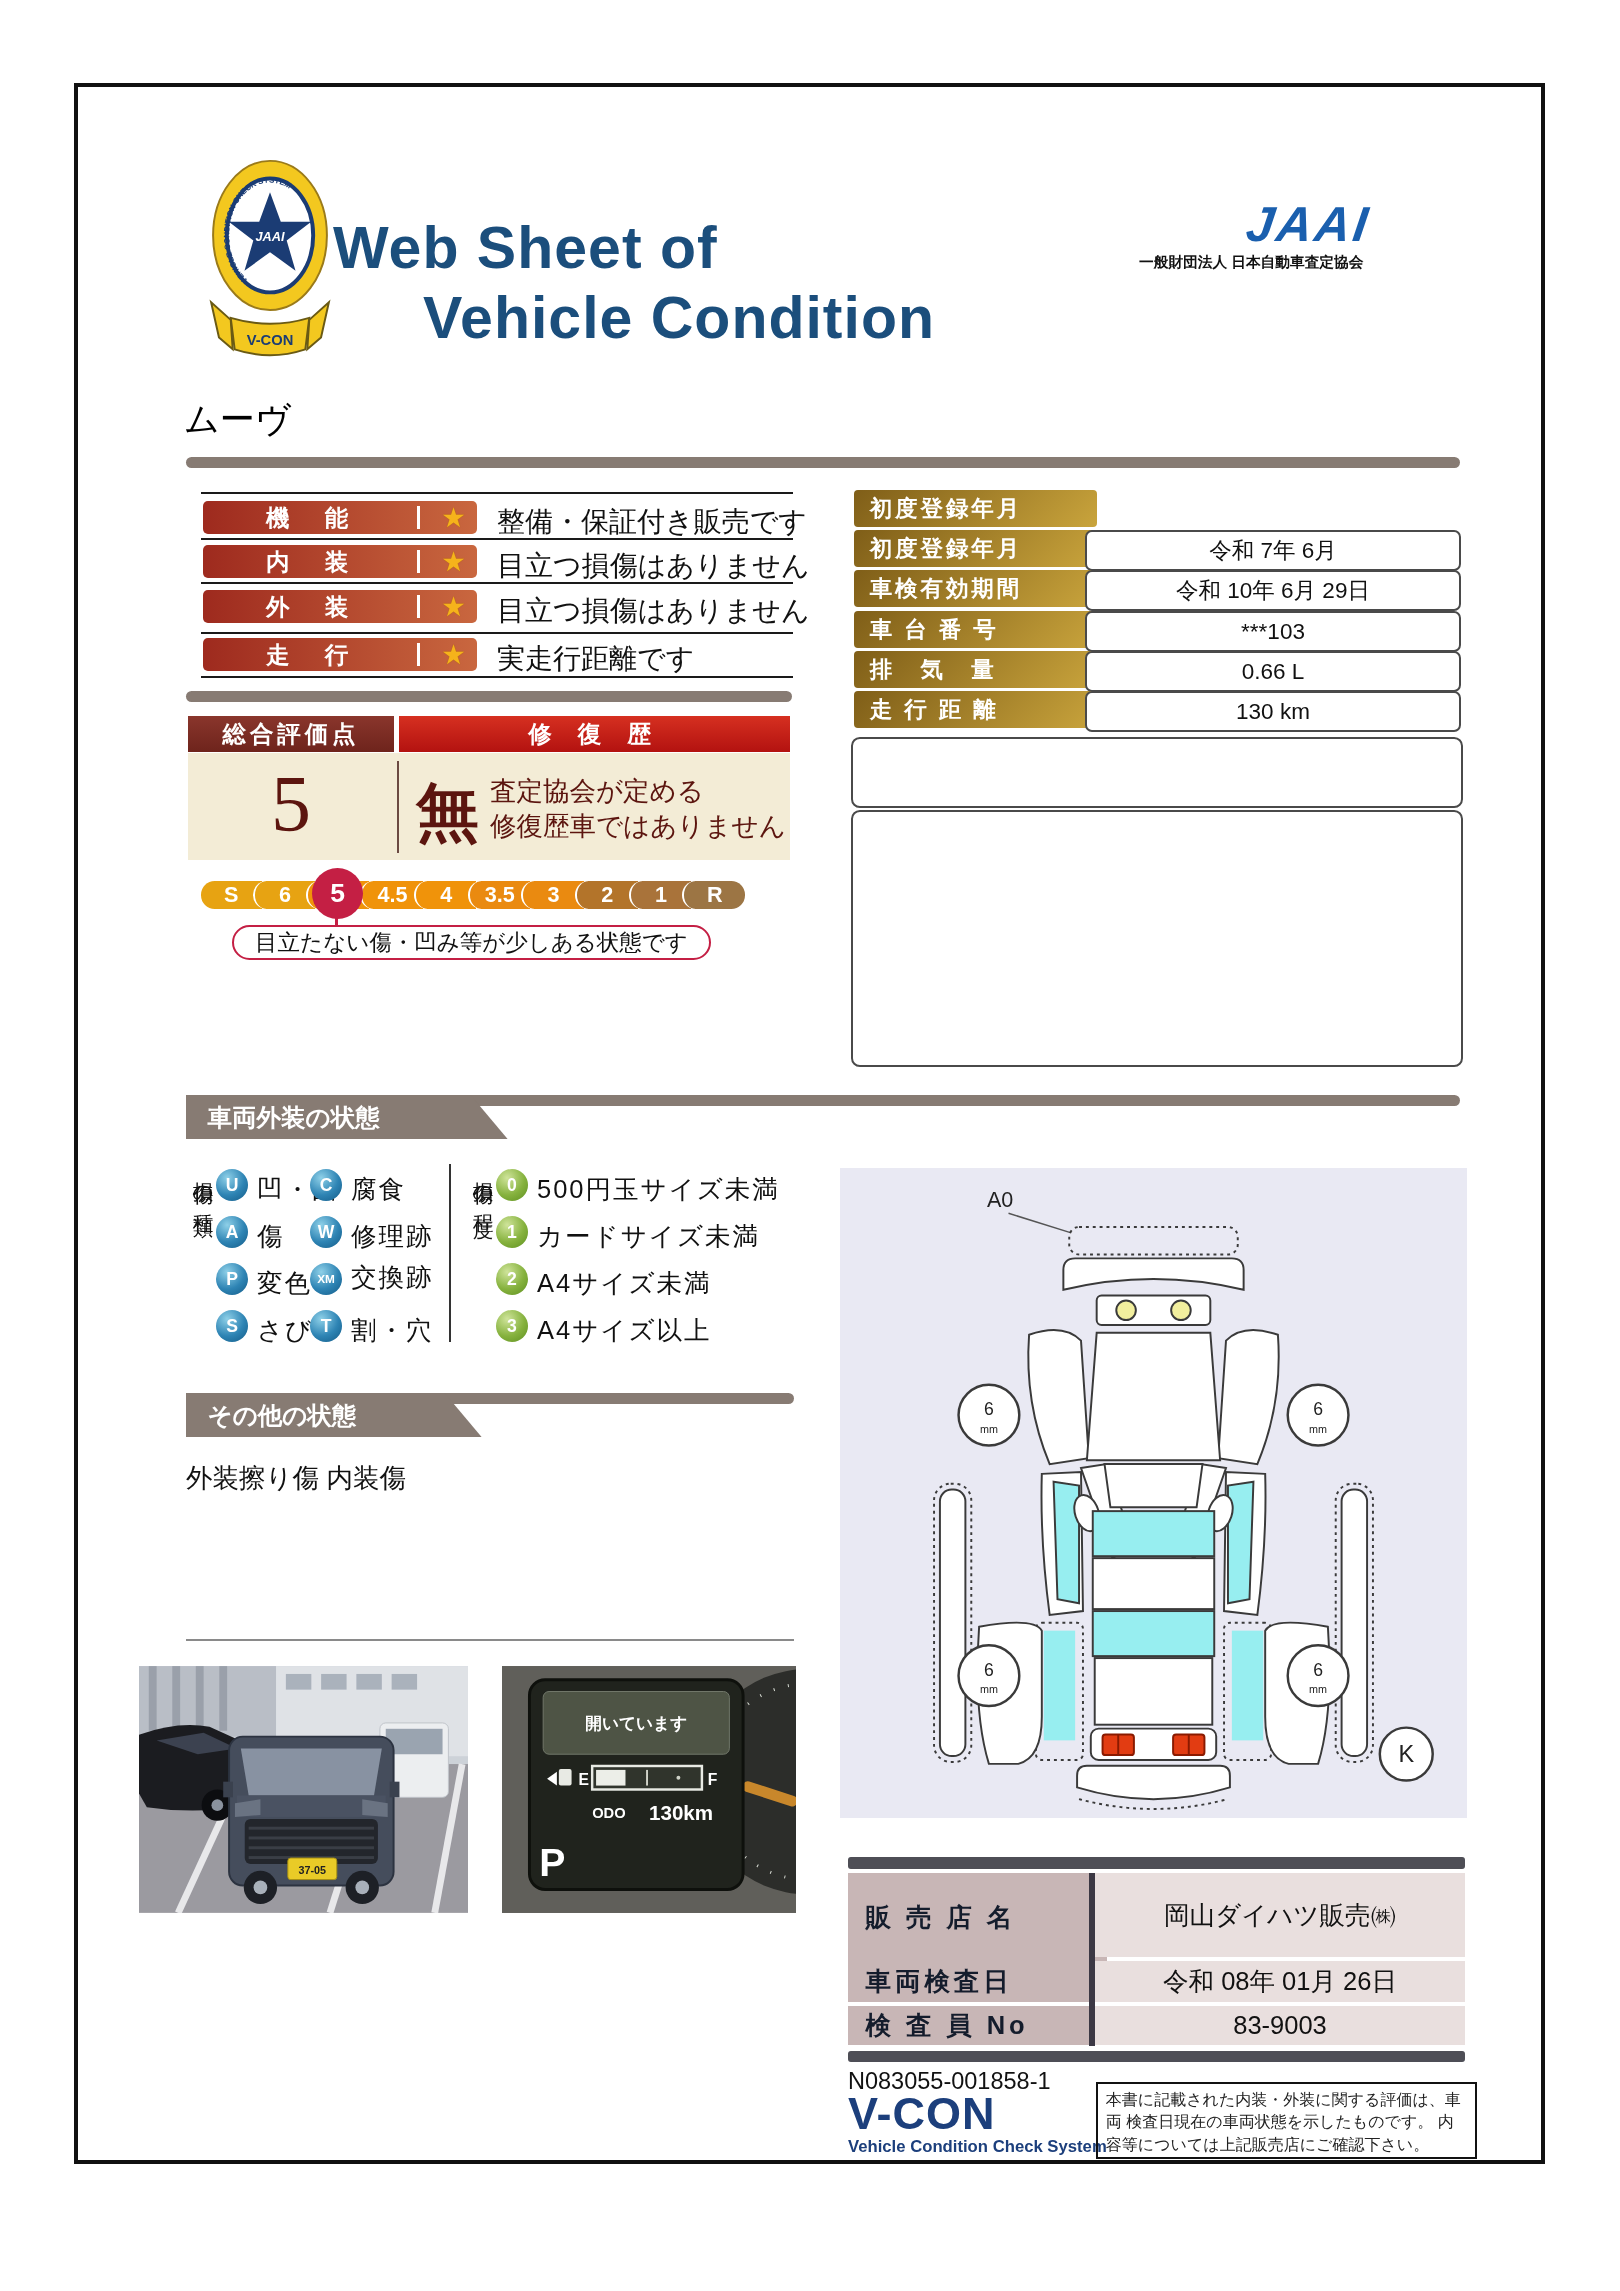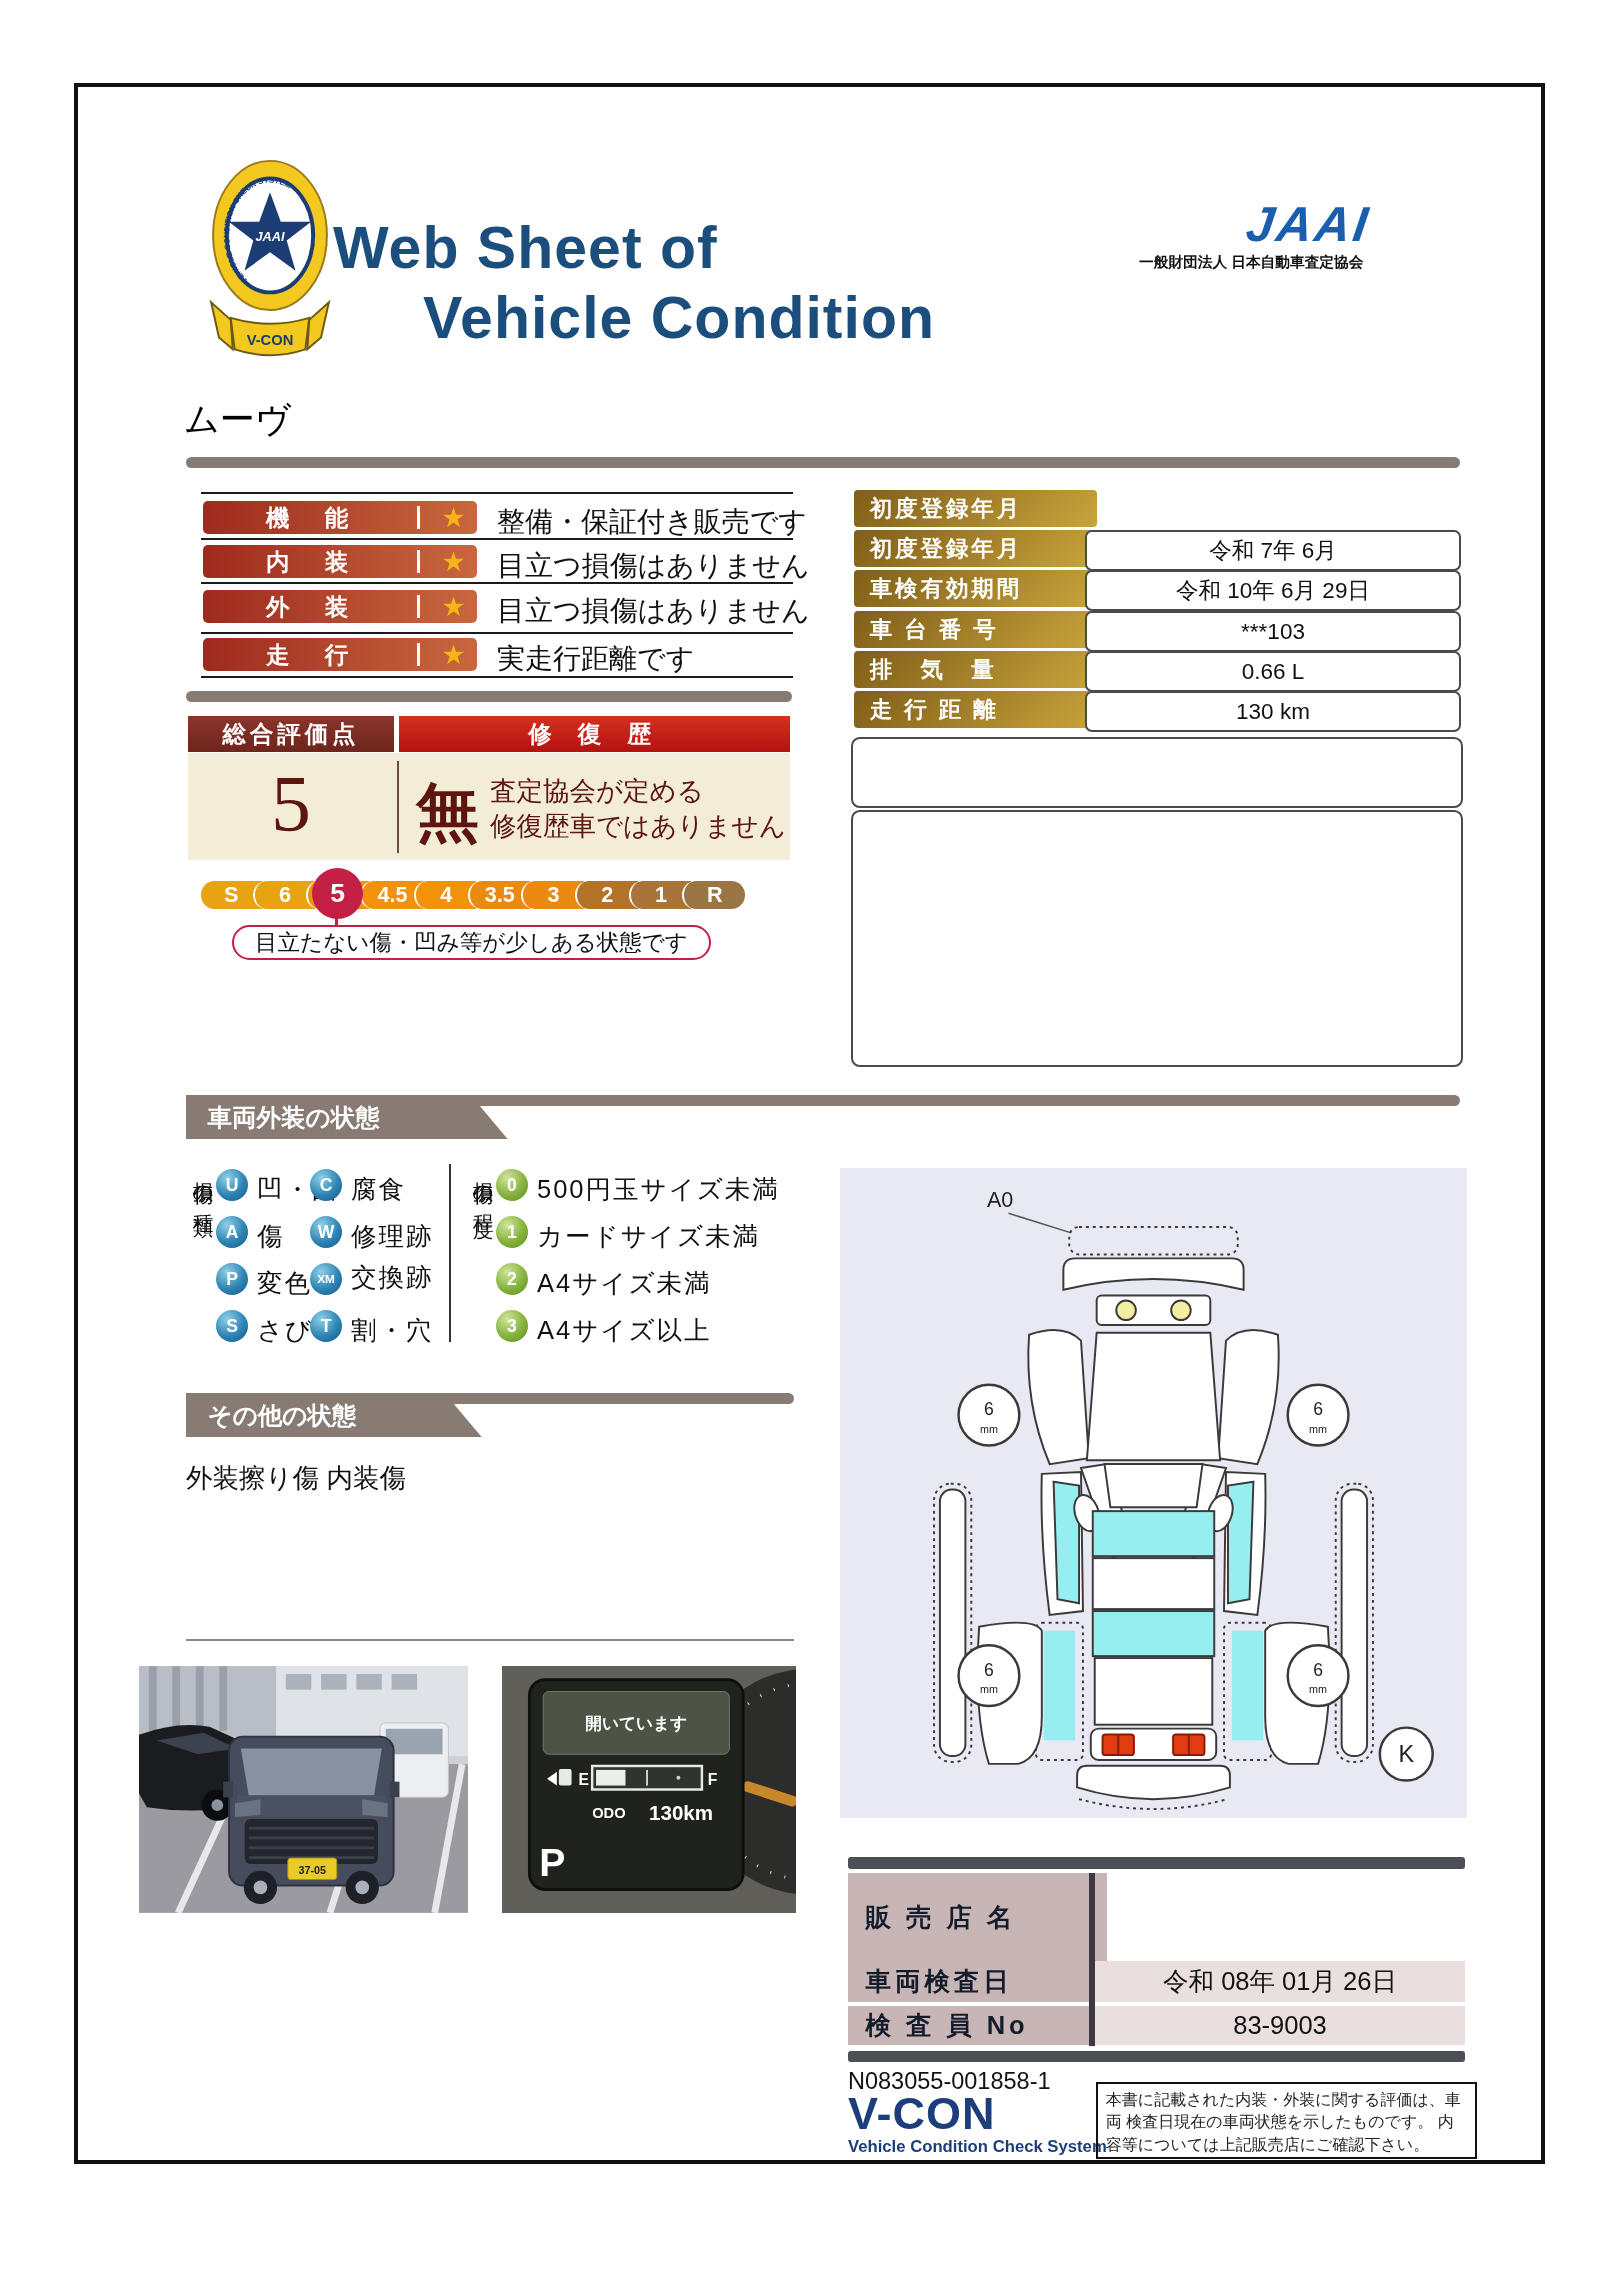--- a/index.html
+++ b/index.html
@@ -340,20 +340,21 @@
       <text x="152" y="518" font-size="18">6</text>
       <text x="152" y="536" font-size="11">mm</text>
       <text x="488" y="518" font-size="18">6</text>
       <text x="488" y="536" font-size="11">mm</text>
       <text x="578" y="606" font-size="24">K</text>
     </g>
   </svg>
 
   <div class="abs darkbar" style="left:848px;top:1857px;width:617px;height:11.8px;"></div>
   <div class="abs dlabel" style="left:848px;top:1873px;width:241px;height:88px;">販 売 店 名</div>
+  <div class="abs dvalue" style="left:1095px;top:1873px;width:370px;height:84px;">岡山ダイハツ販売㈱</div>
   <div class="abs dlabel" style="left:848px;top:1961px;width:241px;height:41px;">車両検査日</div>
   <div class="abs dvalue" style="left:1095px;top:1961px;width:370px;height:41px;">令和 08年 01月 26日</div>
   <div class="abs dlabel" style="left:848px;top:2006px;width:241px;height:39px;text-align:right;">検 査 員 No</div>
   <div class="abs dvalue" style="left:1095px;top:2006px;width:370px;height:39px;">83-9003</div>
   <div class="abs ddiv" style="left:1089px;top:1873px;width:5.9px;height:173px;"></div>
   <div class="abs darkbar" style="left:848px;top:2051px;width:617px;height:10.8px;"></div>
 
   <div class="abs docno" style="left:848px;top:2068px;">N083055-001858-1</div>
   <div class="abs vcon" style="left:848px;top:2088px;">V-CON</div>
   <div class="abs vcon-sub" style="left:848px;top:2137px;">Vehicle Condition Check System</div>

